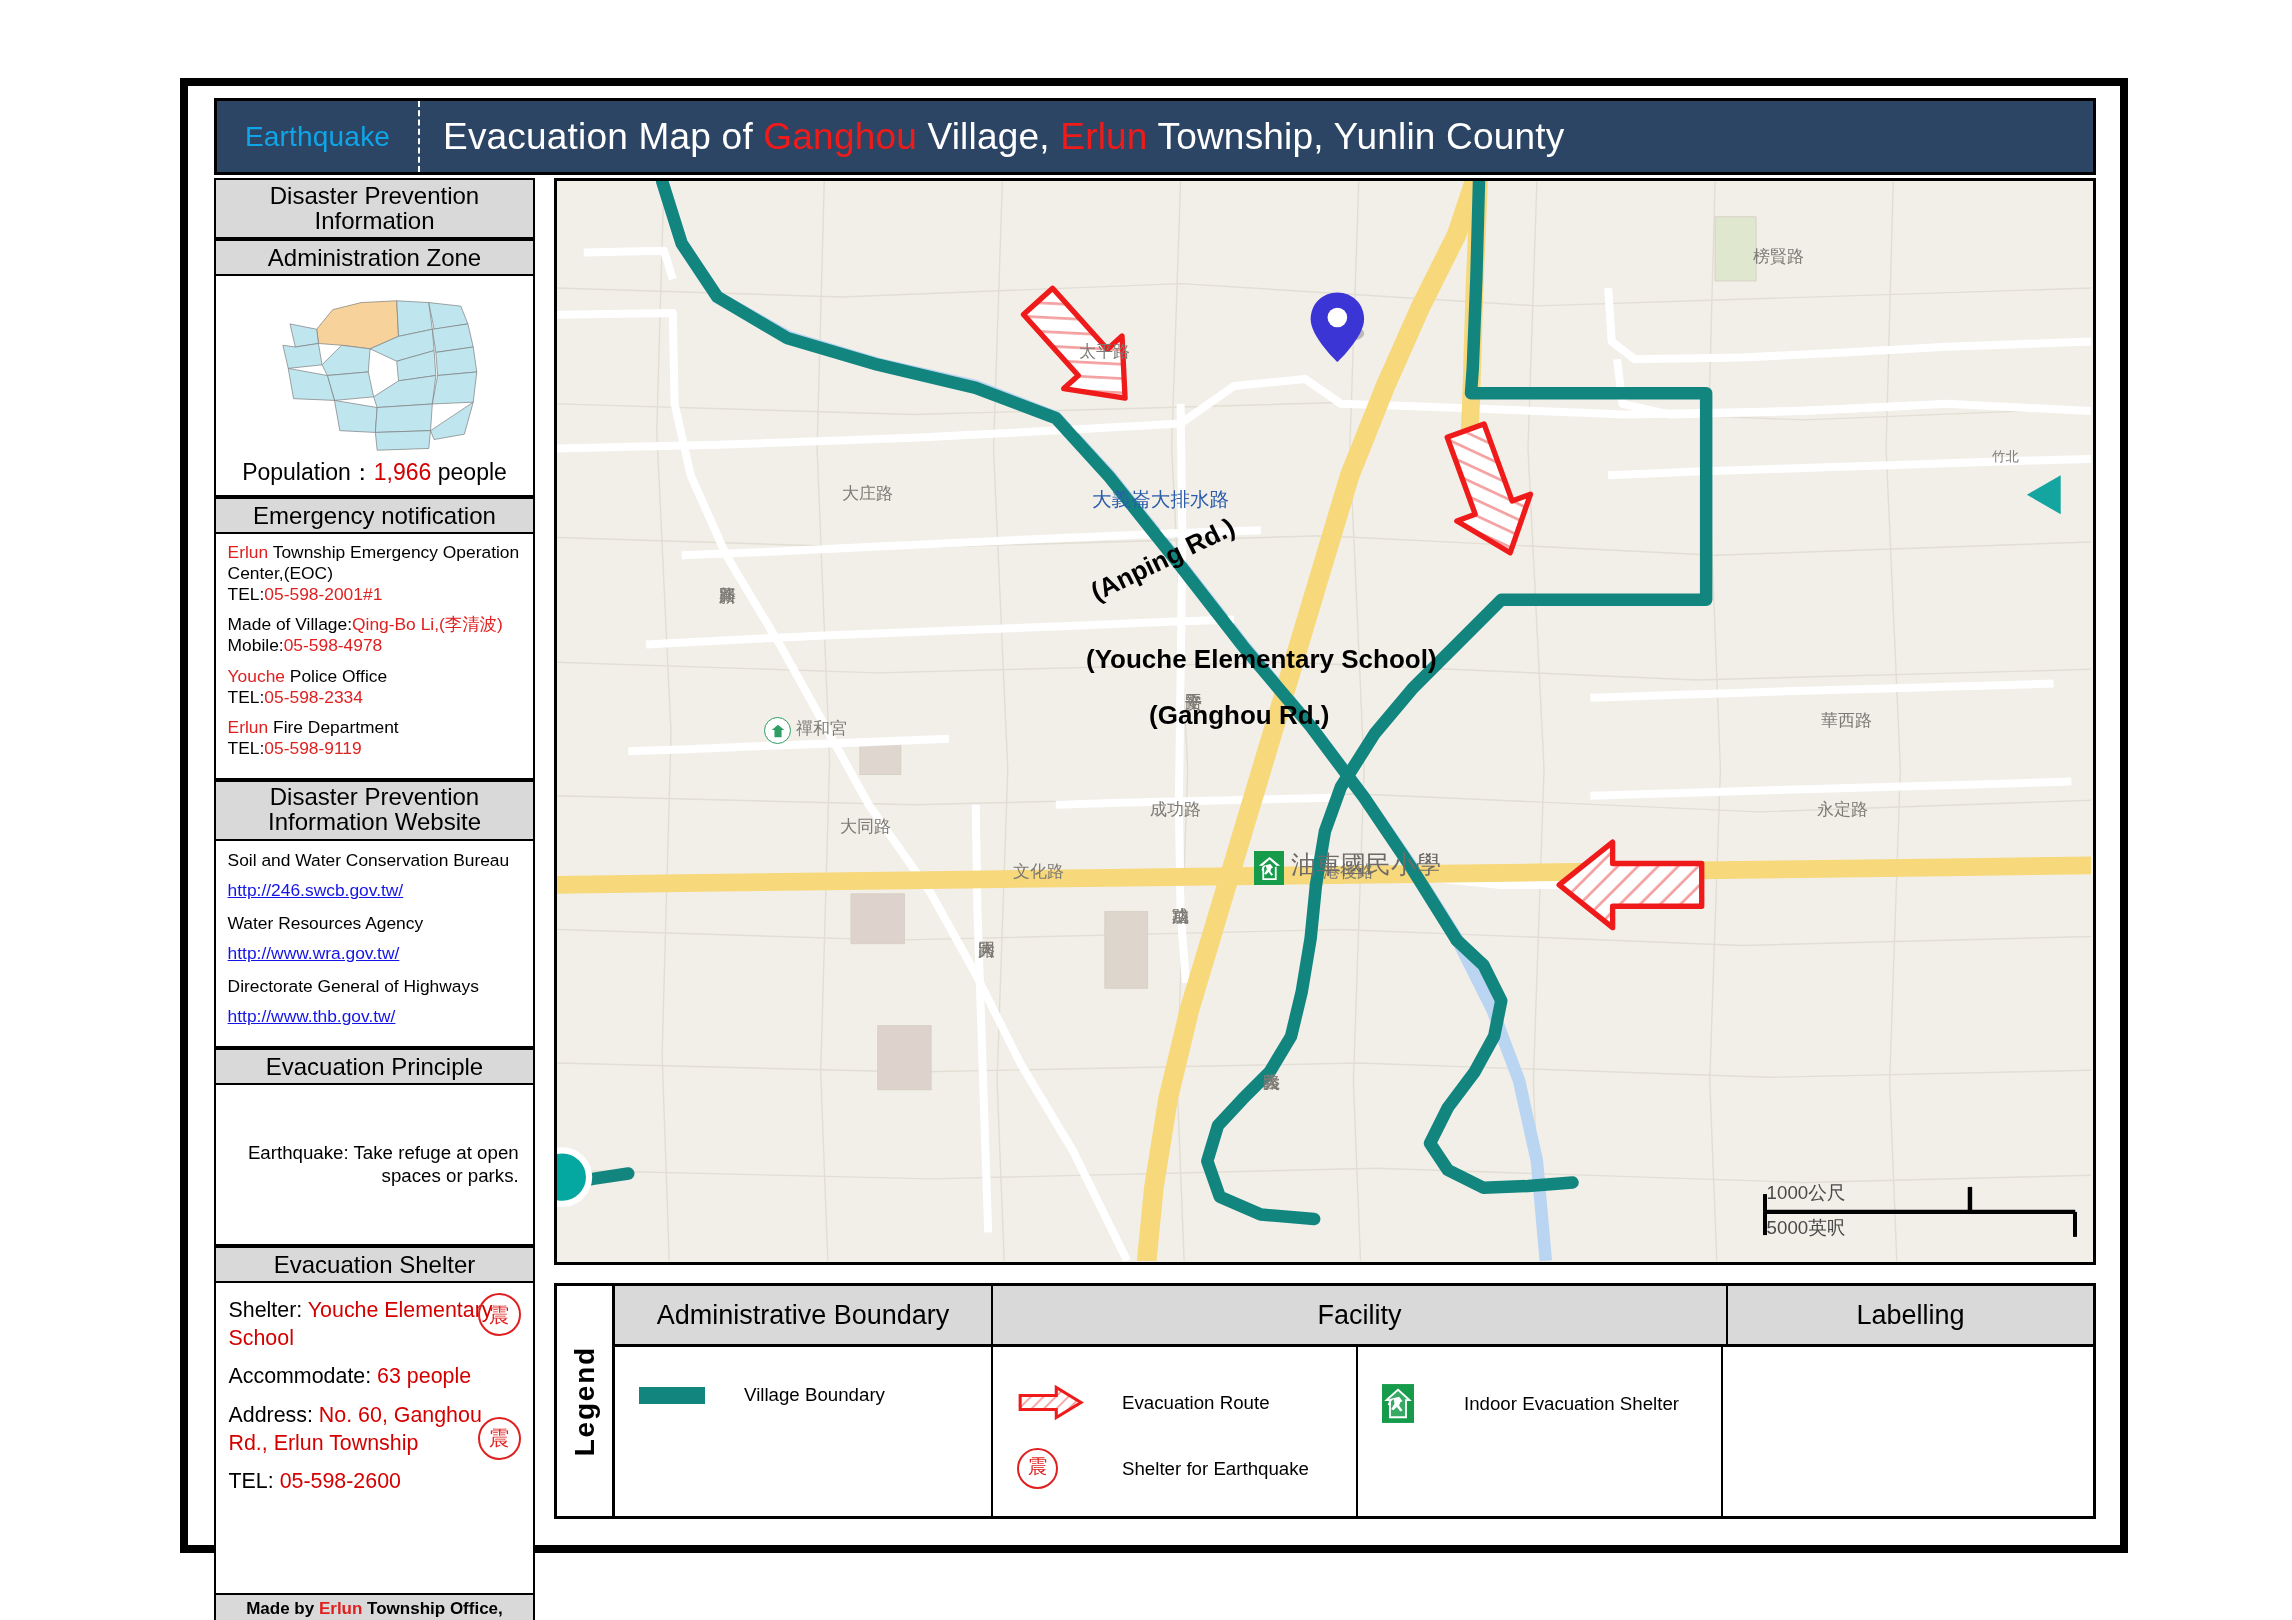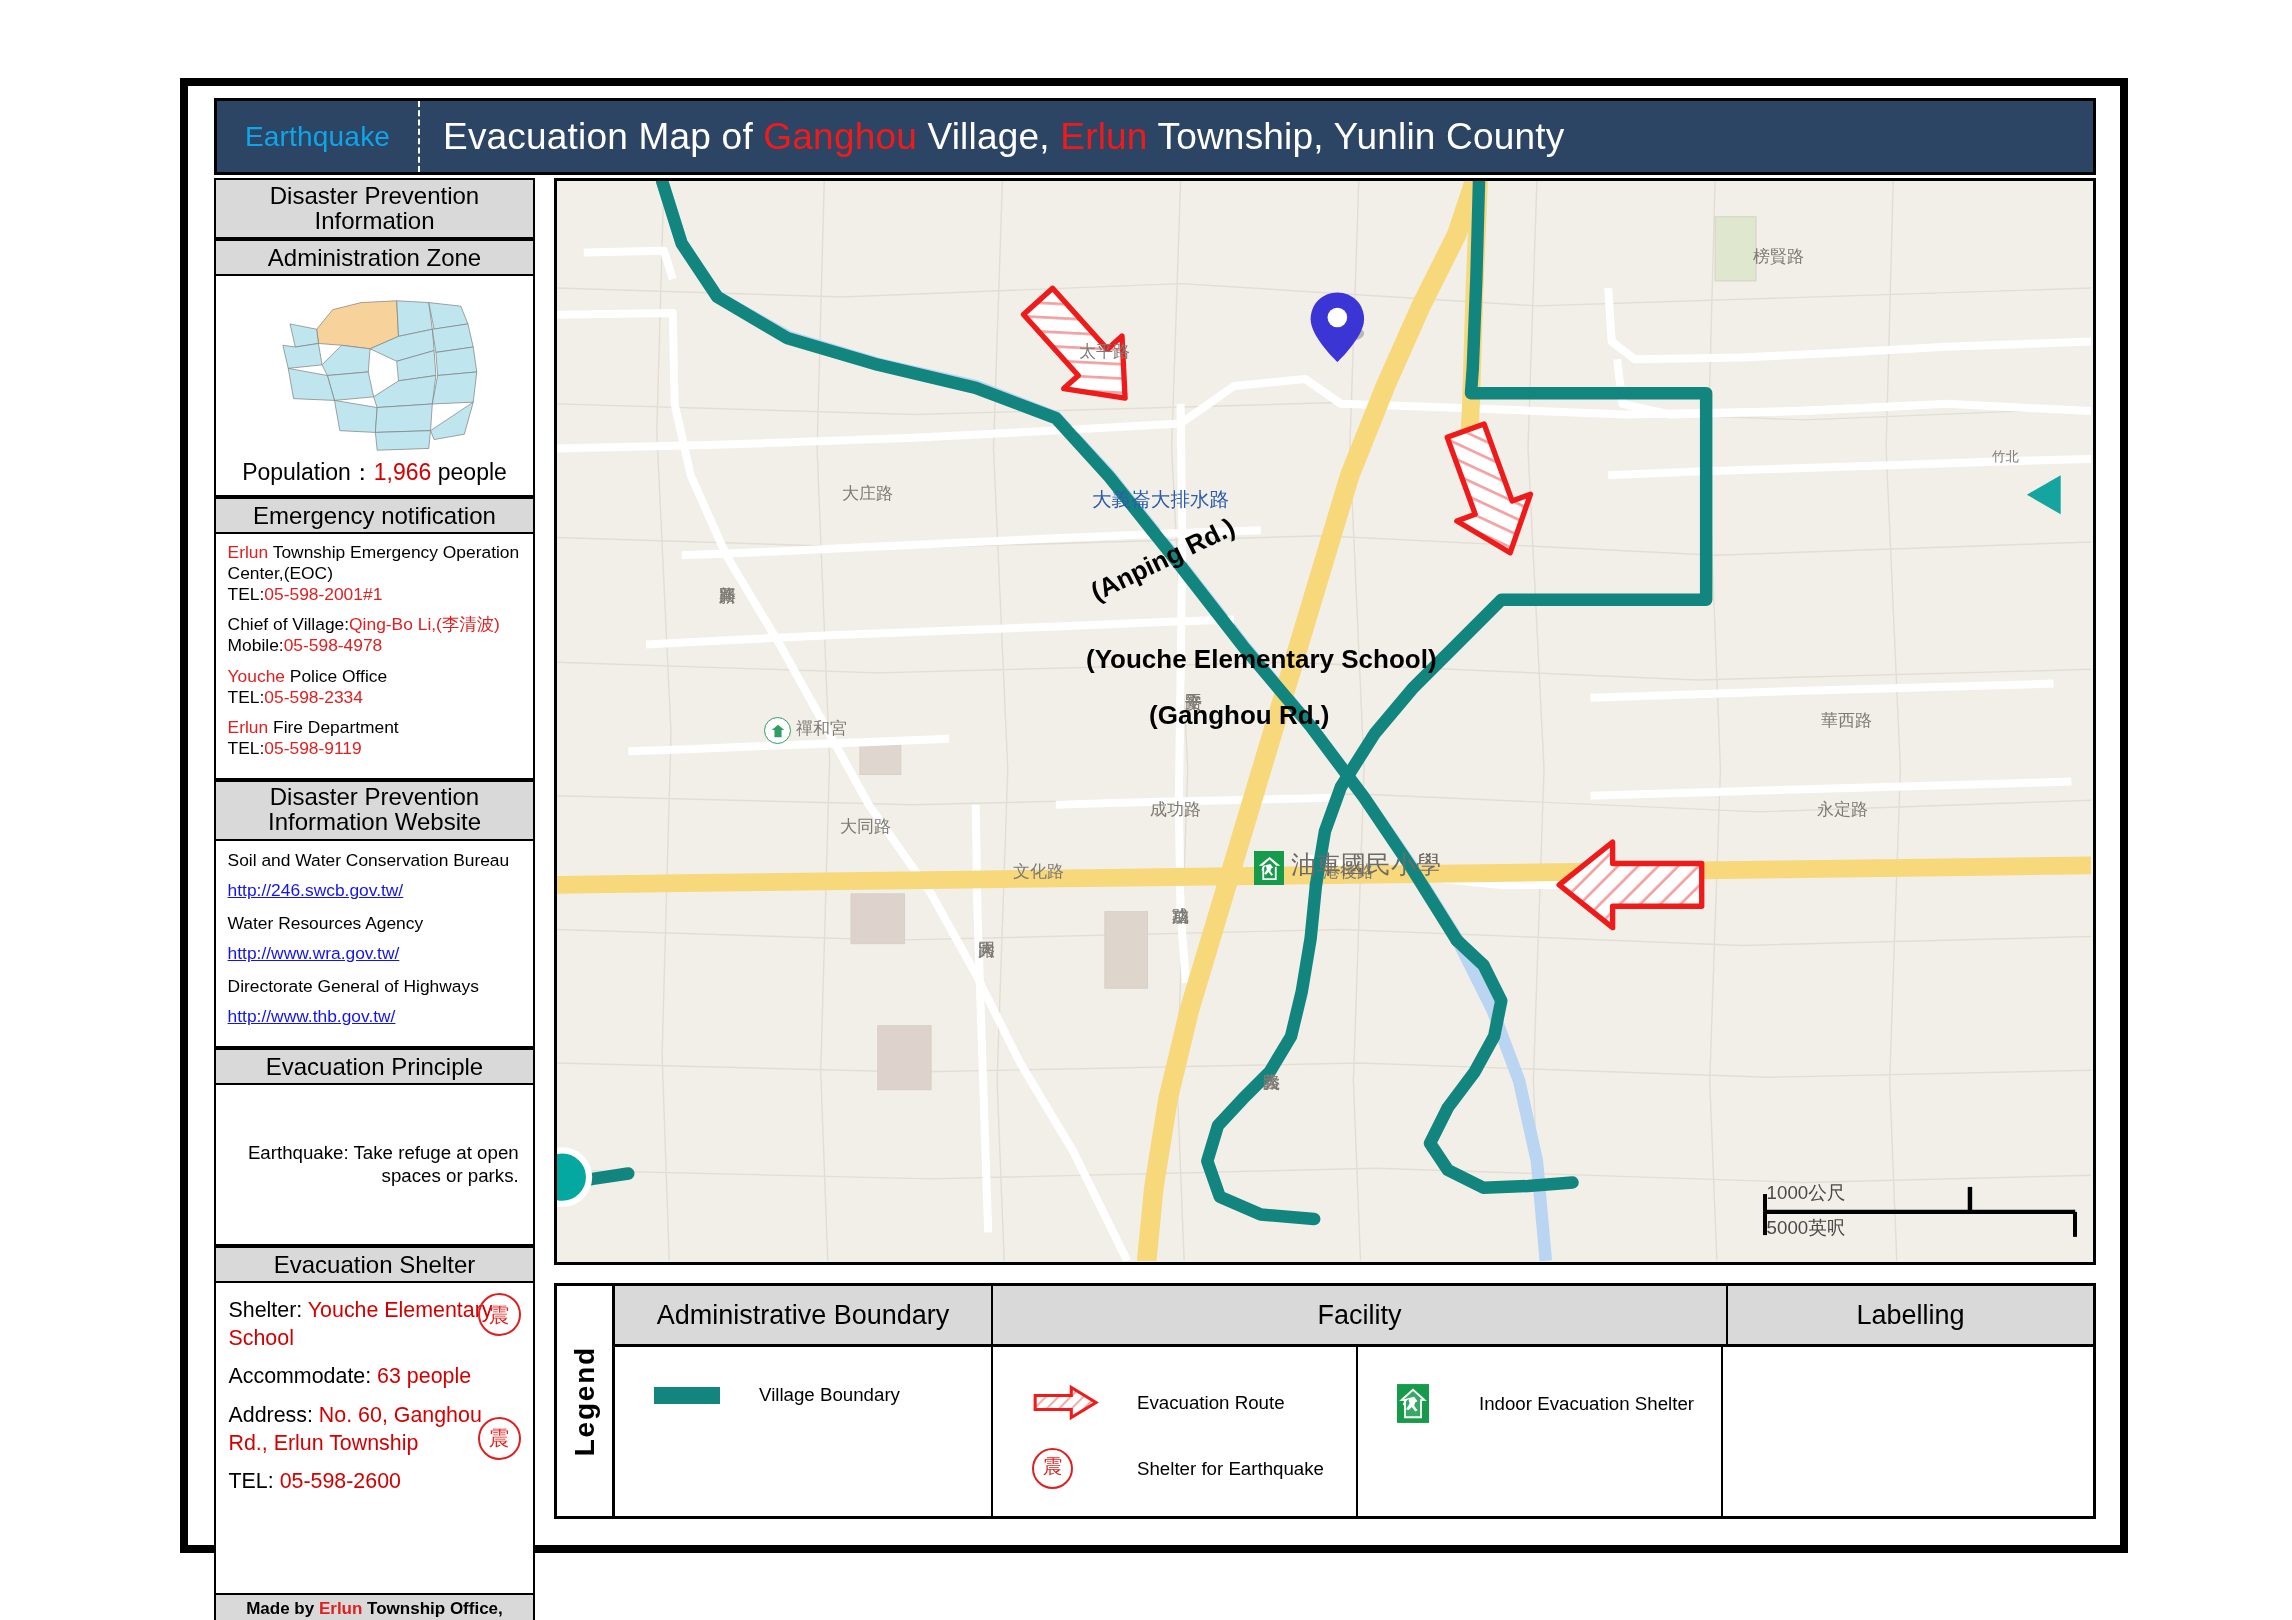--- a/index.html
+++ b/index.html
@@ -80,21 +80,21 @@
   .leg-title{width:55px;border-right:3.6px solid #000;display:flex;align-items:center;
              justify-content:center;background:#fff;}
   .leg-title span{writing-mode:vertical-rl;transform:rotate(180deg);font-size:28px;font-weight:bold;
                   letter-spacing:1.8px;}
   .leg-cols{flex:1;display:flex;flex-direction:column;}
   .leg-headrow{display:flex;height:66px;background:#d9d9d9;border-bottom:3.6px solid #000;}
   .leg-bodyrow{display:flex;flex:1;}
   .lc{box-sizing:border-box;border-right:2.7px solid #000;display:flex;align-items:center;
       justify-content:center;font-size:27px;}
   .lc:last-child{border-right:none;}
-  .lb{box-sizing:border-box;border-right:2.7px solid #000;padding:37px 0 0 39px;}
+  .lb{box-sizing:border-box;border-right:2.7px solid #000;padding:37px 0 0 24px;}
   .lb:last-child{border-right:none;}
   .legitem{display:flex;align-items:center;margin-bottom:27px;font-size:18.7px;}
   .legitem .gl{width:105px;display:flex;align-items:center;}
   .swatch{width:66px;height:17px;background:#13857f;}
 </style>
 </head>
 <body>
 
 <div class="page">
  <div class="frame">
@@ -145,21 +145,21 @@
    </div>
 
    <div class="sec-head">Emergency notification</div>
    <div class="sec-body">
      <div class="emg">
        <p>
          <span class="red">Erlun</span><span> Township Emergency Operation Center,(EOC)</span><br>
          <span>TEL:</span><span class="red">05-598-2001#1</span>
        </p>
        <p>
-         <span>Chief of Village:</span><span class="red">Qing-Bo Li,(李清波)</span><br>
+         <span>Made of Village:</span><span class="red">Qing-Bo Li,(李清波)</span><br>
          <span>Mobile:</span><span class="red">05-598-4978</span>
        </p>
        <p>
          <span class="red">Youche</span><span> Police Office</span><br>
          <span>TEL:</span><span class="red">05-598-2334</span>
        </p>
        <p>
          <span class="red">Erlun</span><span> Fire Department</span><br>
          <span>TEL:</span><span class="red">05-598-9119</span>
        </p>

